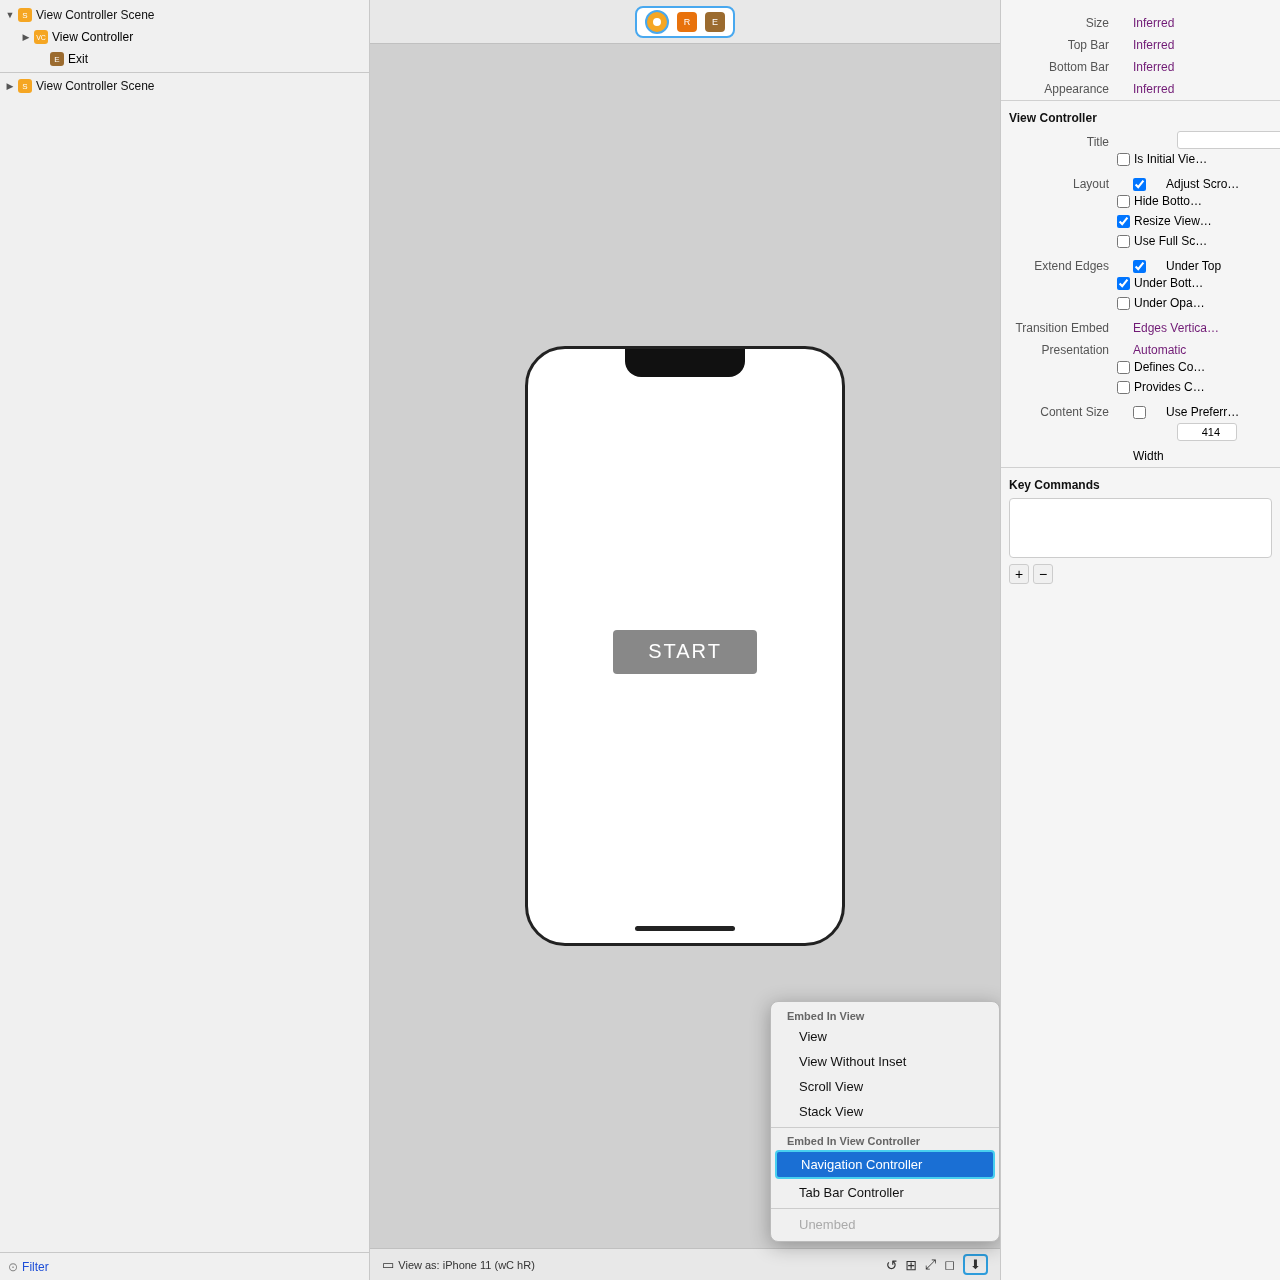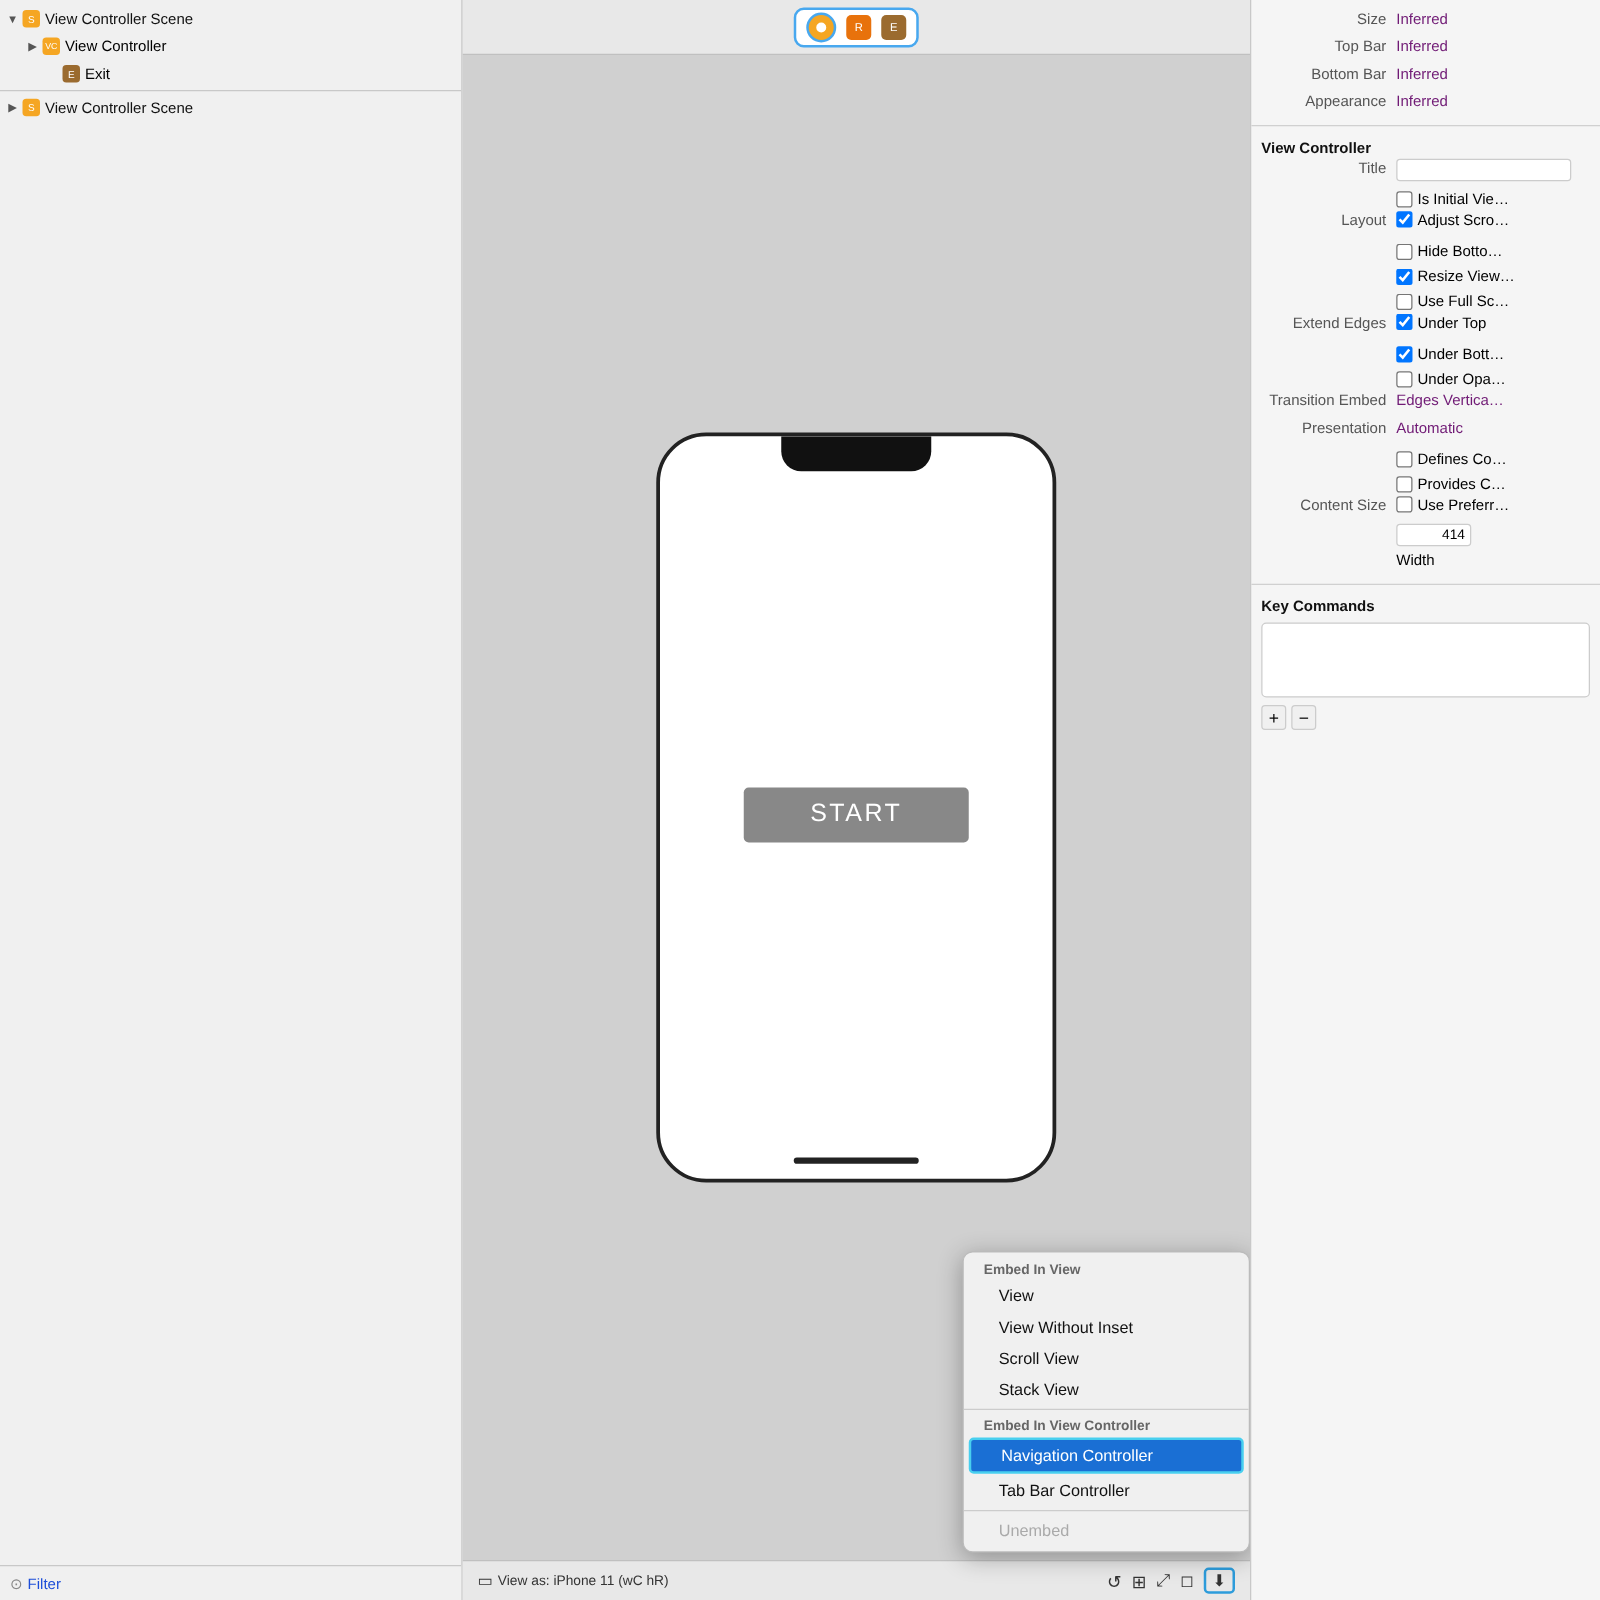--- a/index.html
+++ b/index.html
@@ -180,21 +180,21 @@
       display: flex;
       align-items: center;
       justify-content: center;
     }
     .start-button {
       background: #888;
       color: white;
       font-size: 20px;
       font-weight: 300;
       letter-spacing: 2px;
-      width: 180px;
+      width: 144px;
       height: 44px;
       display: flex;
       align-items: center;
       justify-content: center;
       border-radius: 4px;
     }
     .iphone-home-bar {
       width: 100px;
       height: 5px;
       background: #222;
@@ -244,24 +244,25 @@
       overflow: hidden;
       position: relative;
     }
     .inspector-content {
       flex: 1;
       overflow-y: auto;
       padding: 8px 0;
     }
     .inspector-row {
       display: flex;
-      align-items: flex-start;
+      align-items: flex-end;
       height: 22px;
       padding: 0 8px;
       font-size: 12px;
+      gap: 16px;
     }
     .inspector-label {
       color: #555;
       text-align: right;
       min-width: 100px;
       margin-right: 8px;
       font-size: 12px;
     }
     .inspector-value {
       color: #701a75;
@@ -281,23 +282,24 @@
       font-size: 12px;
       padding-left: 116px;
     }
     .inspector-checkbox-row input {
       margin-right: 4px;
     }
     .inspector-text-input {
       border: 1px solid #ccc;
       border-radius: 3px;
       height: 18px;
-      padding: 0 4px;
+      padding: 0 16px;
       font-size: 11px;
       width: 140px;
+      margin-left: 44px;
     }
     .key-commands-section {
       padding: 4px 8px;
     }
     .key-commands-box {
       border: 1px solid #ccc;
       border-radius: 4px;
       height: 60px;
       background: white;
       margin-bottom: 4px;

